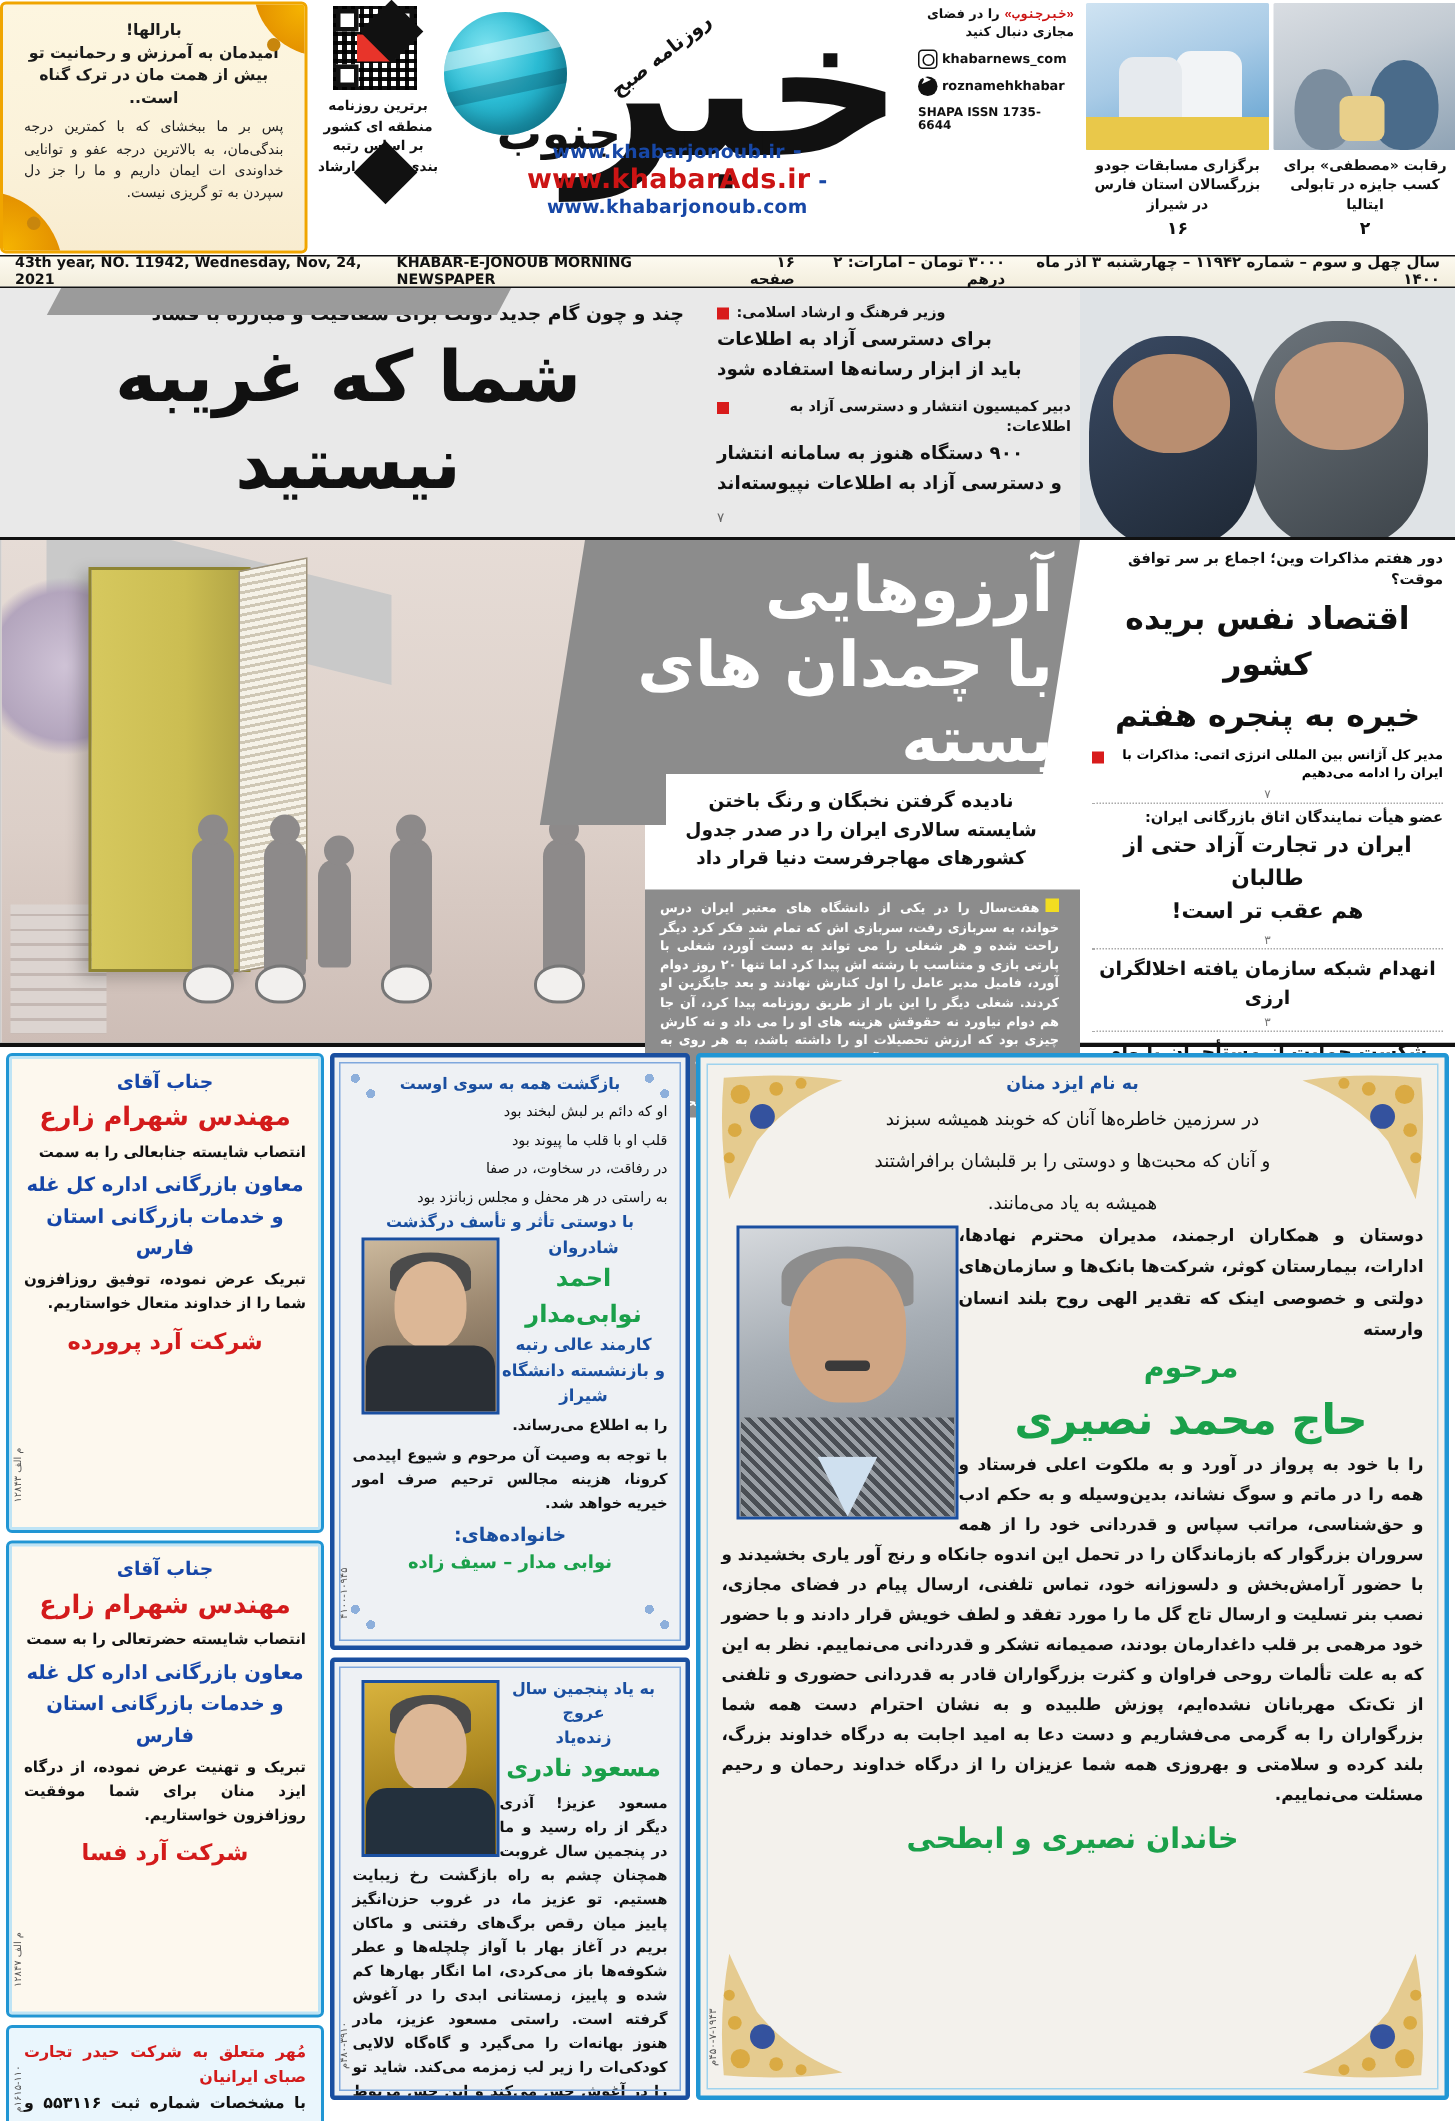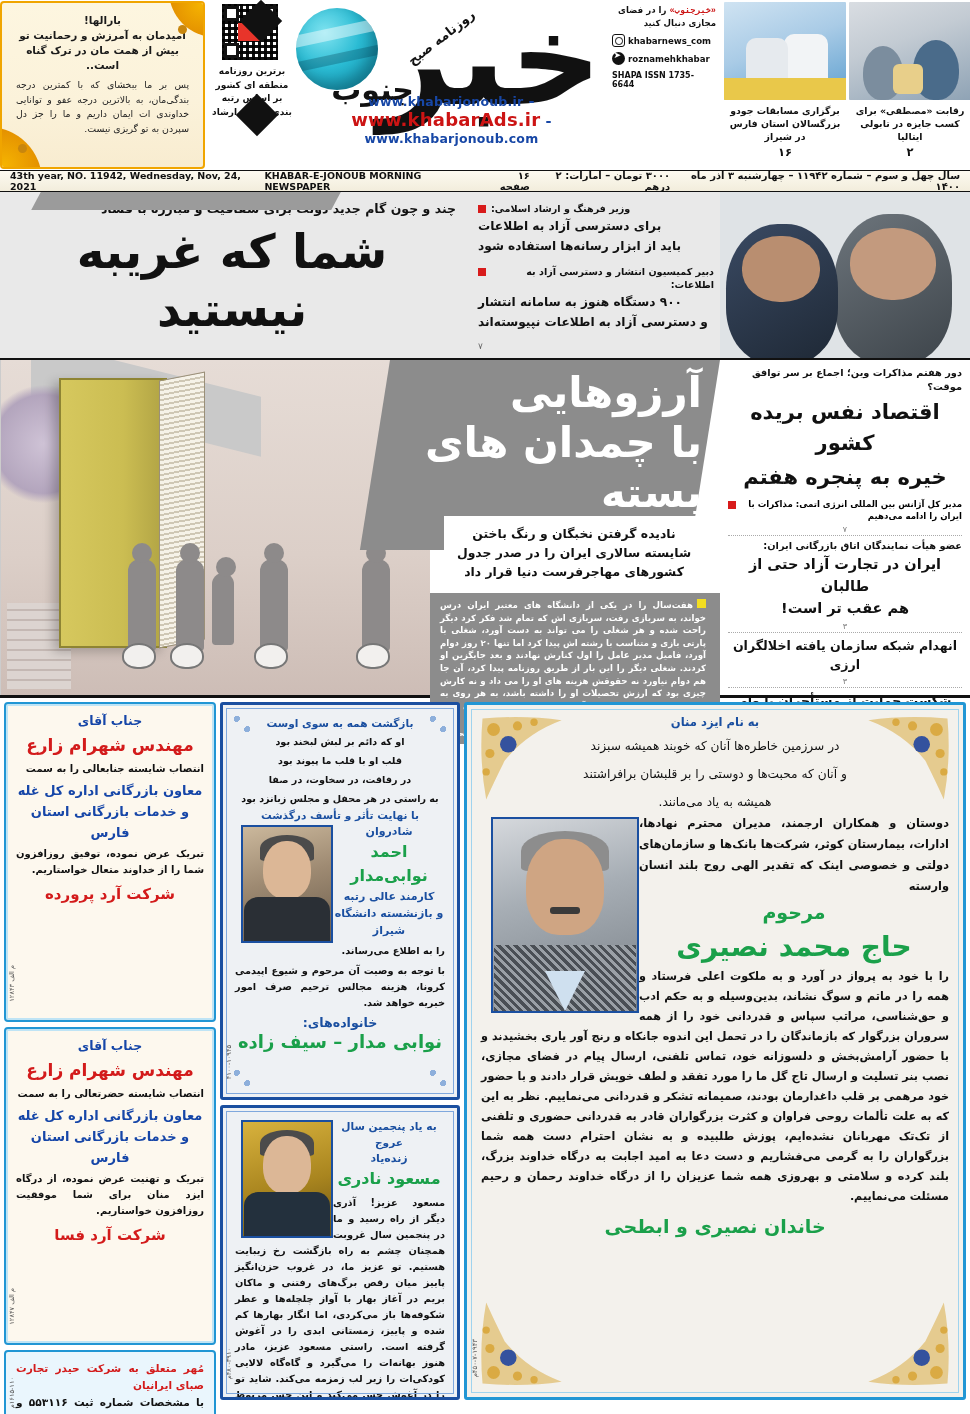--- a/index.html
+++ b/index.html
@@ -200,26 +200,26 @@
 
   
   .obit { border:3px solid #1a4fa0; border-radius:3px; background:#eef1f4; padding:10px 12px; position:relative; overflow:hidden;}
   .obit::before { content:""; position:absolute; inset:3px; border:1.5px solid #7fa8dd; pointer-events:none;}
   .ob-corner { position:absolute; width:26px; height:26px; background:
       radial-gradient(circle at 30% 30%, #2f6fc4 0 3px, transparent 3px),
       radial-gradient(circle at 70% 70%, #2f6fc4 0 3px, transparent 3px); opacity:.5;}
   .ob-corner.tl{top:6px; left:6px;} .ob-corner.tr{top:6px; right:6px;}
   .ob-corner.bl{bottom:6px; left:6px;} .ob-corner.br{bottom:6px; right:6px;}
   .ob-t { font-size:10.6px; font-weight:bold; color:#1a4fa0; text-align:center; line-height:16px;}
-  .ob-poem { font-size:9.6px; font-weight:bold; color:#111; line-height:16px; text-align:center; margin-top:3px;}
+  .ob-poem { font-size:9.6px; font-weight:normal; color:#111; line-height:16px; text-align:right; margin-top:3px;}
   .ob-nm { font-size:16px; font-weight:bold; color:#1aa04a; text-align:center; line-height:24px;}
   .ob-sub { font-size:11px; font-weight:bold; color:#1a4fa0; text-align:center; line-height:17px;}
   .ob-p { font-size:9.8px; font-weight:bold; color:#111; line-height:16px; text-align:justify; margin-top:4px;}
   .ob-fam-l { font-size:12.6px; font-weight:bold; color:#1a4fa0; text-align:center; margin-top:4px;}
-  .ob-fam { font-size:18px; font-weight:bold; color:#1aa04a; text-align:center; line-height:23px;}
+  .ob-fam { font-size:12px; font-weight:bold; color:#1aa04a; text-align:center; line-height:23px;}
   .portrait { width:92px; height:118px; border:2px solid #1a4fa0; background:linear-gradient(165deg,#cbb89c 0%, #9e8a72 45%, #6b5d4c 100%); position:relative; overflow:hidden; float:left; margin:2px 0 4px 6px;}
   .portrait .head { position:absolute; top:14px; left:50%; transform:translateX(-50%); width:48px; height:58px; background:#dcb796; border-radius:48% 48% 44% 44%;}
   .portrait .hair { position:absolute; top:8px; left:50%; transform:translateX(-50%); width:54px; height:26px; background:#4b4b4b; border-radius:50% 50% 10% 10%;}
   .portrait .body { position:absolute; bottom:0; left:50%; transform:translateX(-50%); width:86px; height:44px; background:#2a2f35; border-radius:14px 14px 0 0;}
   .portrait.p2 { background:linear-gradient(165deg,#d8b23d 0%,#a9851f 55%,#6d5512 100%); }
   .portrait.p2 .body { background:#23303d; }
 
   
   .obit-big { border:3px solid #2196d4; border-radius:3px; background:#f3f1ec; padding:10px 14px; position:relative; overflow:hidden; height:100%;}
   .obit-big::before{content:""; position:absolute; inset:4px; border:1.5px solid #9fd3ee;}
@@ -486,21 +486,21 @@
         <span class="ob-corner tl"></span>
         <span class="ob-corner tr"></span>
         <span class="ob-corner bl"></span>
         <span class="ob-corner br"></span>
         <div class="ad-code">۴۱۰۰-۱۰۹۴۵</div>
         <div class="ob-t">بازگشت همه به سوی اوست</div>
         <div class="ob-poem">او که دائم بر لبش لبخند بود</div>
         <div class="ob-poem">قلب او با قلب ما پیوند بود</div>
         <div class="ob-poem">در رفاقت، در سخاوت، در صفا</div>
         <div class="ob-poem">به راستی در هر محفل و مجلس زبانزد بود</div>
-        <div class="ob-t">با نهایت تأثر و تأسف درگذشت</div>
+        <div class="ob-t">با دوستی تأثر و تأسف درگذشت</div>
         <div class="portrait">
           <span class="hair"></span>
             <span class="head"></span>
             <span class="body"></span>
         </div>
         <div class="ob-sub">شادروان</div>
         <div class="ob-nm">احمد نوابی‌مدار</div>
         <div class="ob-sub">کارمند عالی رتبه</div>
         <div class="ob-sub">و بازنشسته دانشگاه شیراز</div>
         <div class="ob-p">را به اطلاع می‌رساند.</div>

